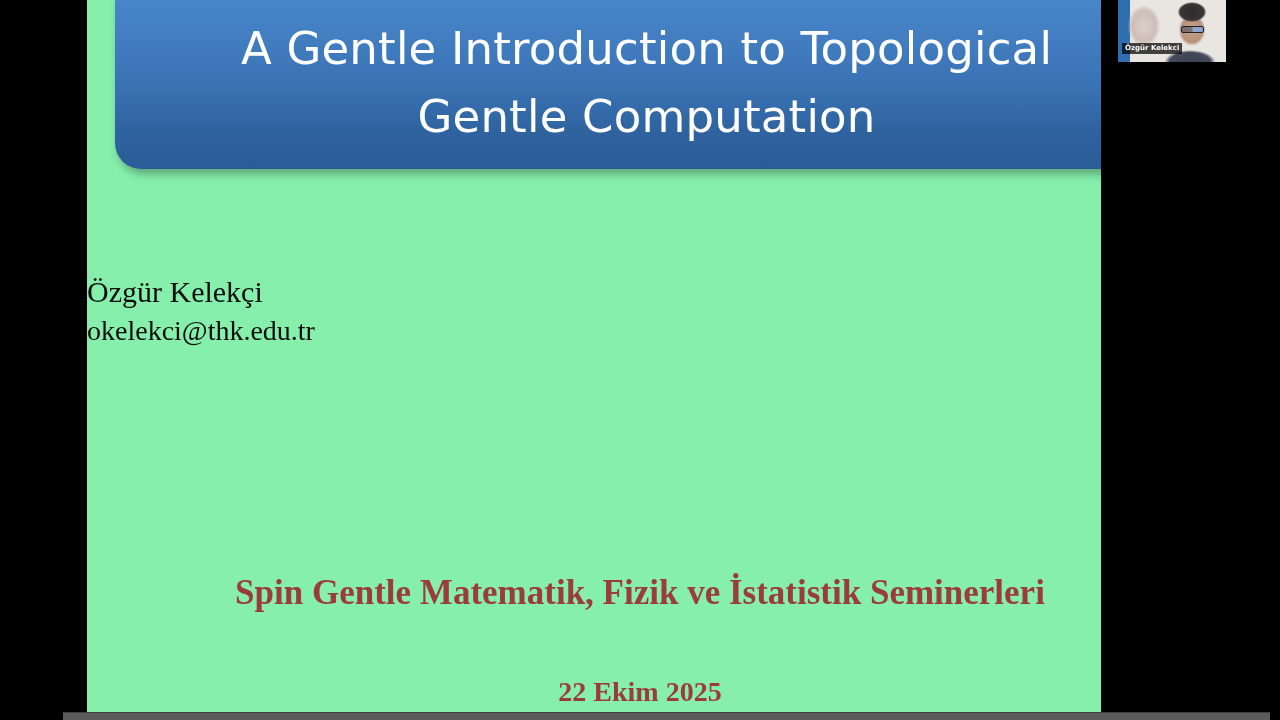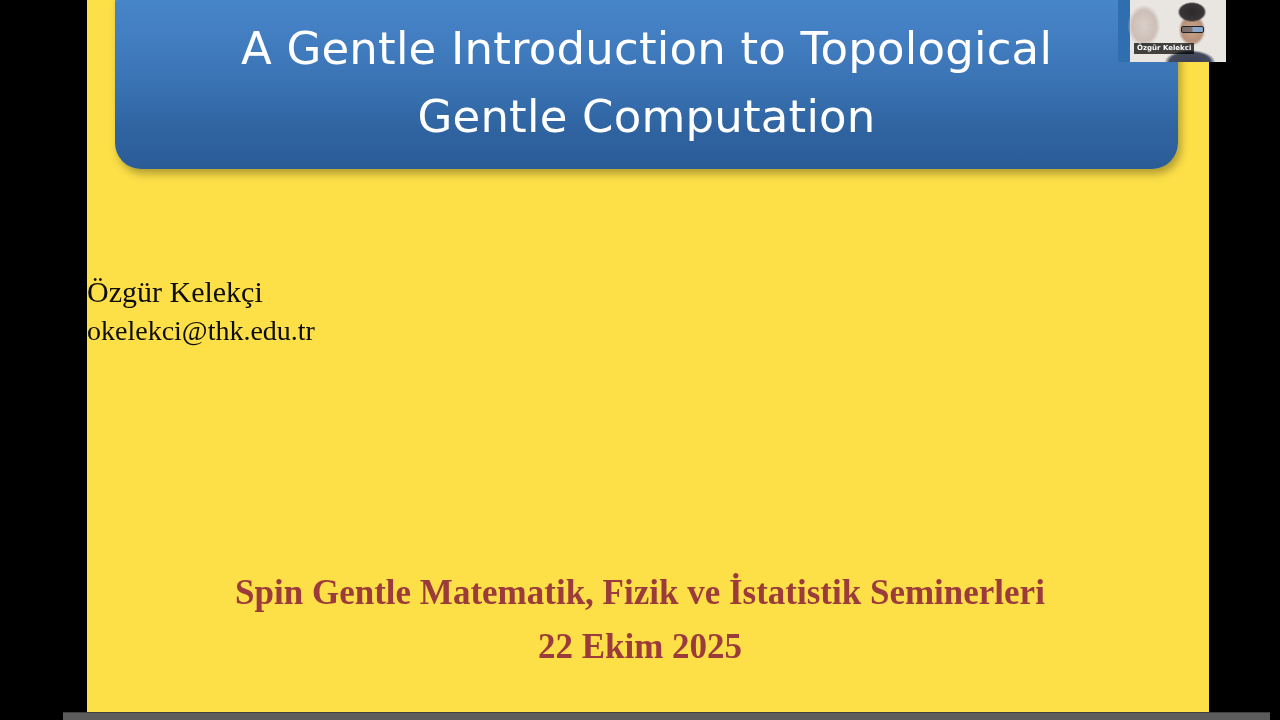--- a/index.html
+++ b/index.html
@@ -19,23 +19,23 @@
     width: 1280px;
     height: 720px;
     background: #000000;
   }
 
   
   #slide {
     position: absolute;
     left: 87px;
     top: 0px;
-    width: 1122px;
+    width: 1014px;
     height: 712px;
-    background: #fde047;
+    background: #86efac;
     overflow: hidden;
   }
 
   
   #title-banner {
     position: absolute;
     left: 28px;      
     top: -22px;
     width: 1063px;   
     height: 191px;
@@ -106,22 +106,23 @@
     font-family: "Liberation Serif", "DejaVu Serif", serif;
     font-weight: bold;
     color: #9c3b3b;
   }
   #seminar-title {
     font-size: 35px;
     line-height: 54px;
     white-space: nowrap;
   }
   #seminar-date {
-    font-size: 35px;
+    font-size: 28px;
     line-height: 54px;
+    margin-top: 45px;
   }
 
   
   #webcam-tile {
     position: absolute;
     left: 1118px;
     top: 0px;
     width: 108px;
     height: 62px;
     overflow: hidden;
@@ -149,21 +150,21 @@
     top: 26px;
     width: 23px;
     height: 7px;
     border: 1.4px solid #1d2126;
     border-radius: 2px;
     box-sizing: border-box;
     background: linear-gradient(90deg, rgba(40,60,90,.45) 0 45%, rgba(120,170,225,.75) 55% 100%);
   }
   #webcam-name {
     position: absolute;
-    left: 16px;
+    left: 4px;
     bottom: 8px;
     max-width: 62px;
     padding: 1px 3px 1px 3px;
     background: rgba(0,0,0,0.72);
     color: #ffffff;
     font-family: "DejaVu Sans", "Liberation Sans", sans-serif;
     font-size: 7px;
     line-height: 9px;
     font-weight: bold;
     white-space: nowrap;

